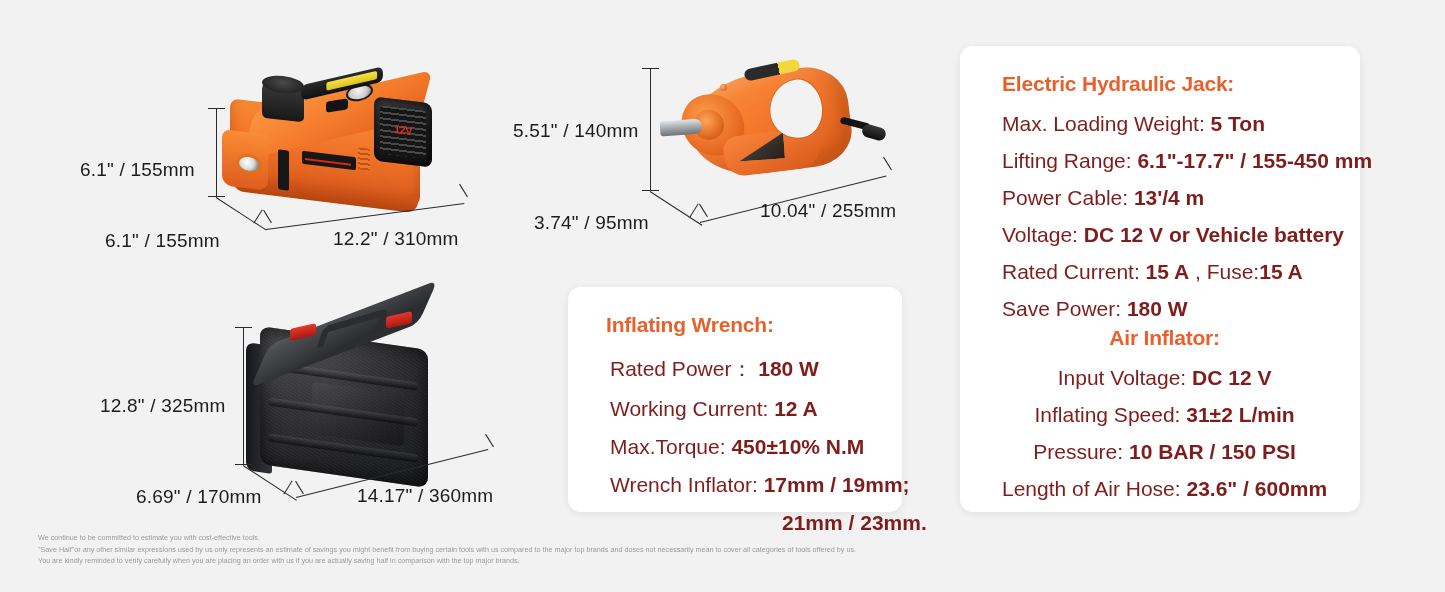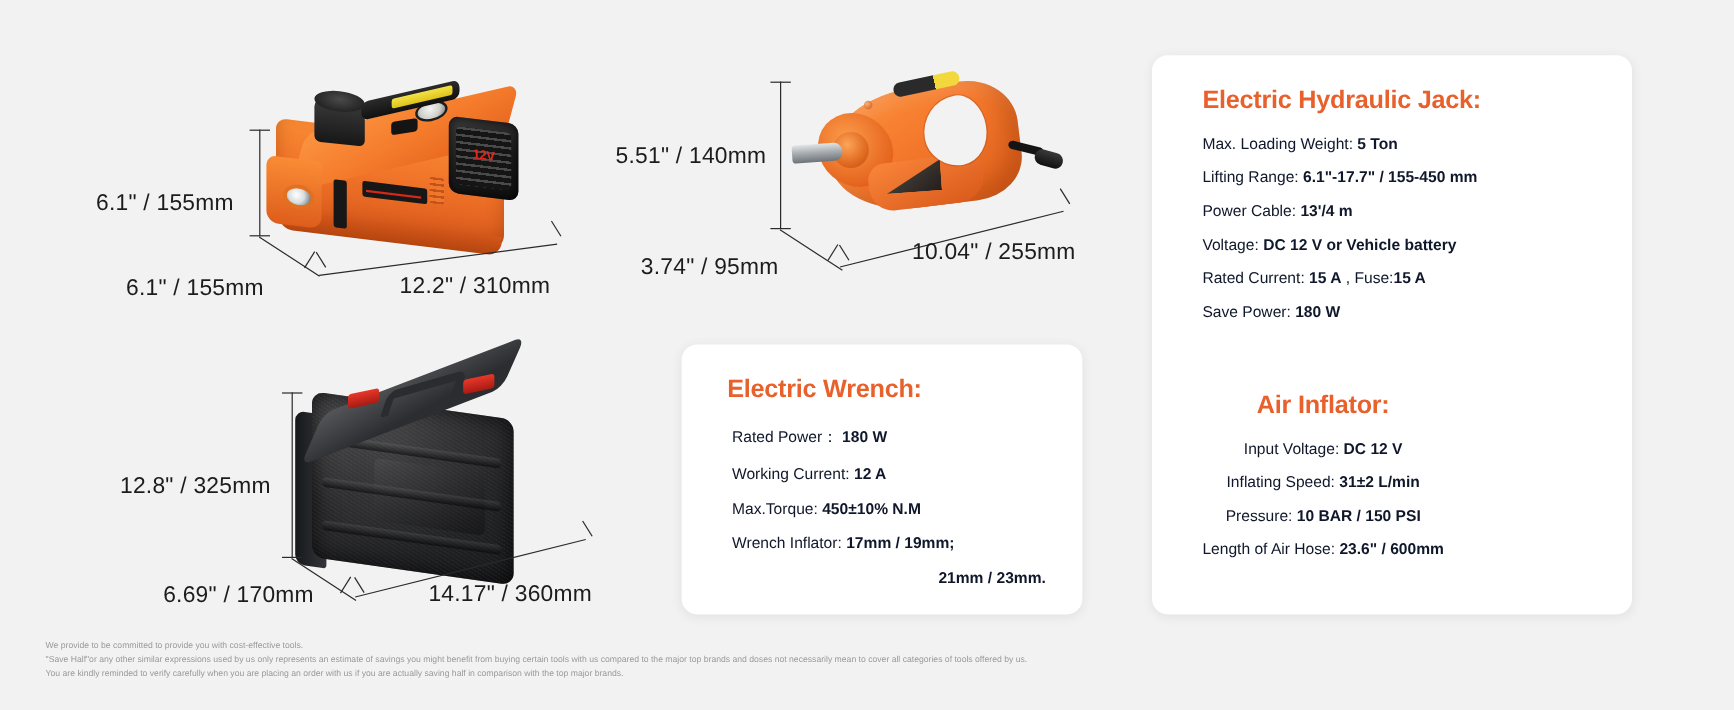--- a/index.html
+++ b/index.html
@@ -235,21 +235,21 @@
     box-shadow: 0 2px 10px rgba(0,0,0,.07);
   }
   .card-jack { left: 960px; top: 46px; width: 400px; height: 466px; }
   .card-wrench { left: 568px; top: 287px; width: 334px; height: 225px; }
 
   .card-title {
     color:#e8612c; font-weight:bold; font-size:21px;
     font-family:"Liberation Sans", sans-serif; letter-spacing:-.2px;
   }
   .spec-line {
-    color:#0f172a; font-size:13px; font-family:"Liberation Sans", sans-serif;
+    color:#7f1d1d; font-size:21px; font-family:"Liberation Sans", sans-serif;
     white-space:nowrap;
   }
   .spec-line b { font-weight:bold; }
   .spec-list { display:flex; flex-direction:column; }
 
   .jack-spec { position:absolute; left:42px; top:26px; }
   .jack-spec .card-title { margin-bottom:16px; }
   .jack-spec .spec-line { margin-bottom:13px; }
 
   .air-spec { position:absolute; left:42px; top:280px;text-align:center; }
@@ -394,30 +394,30 @@
         <div class="spec-line"><span>Inflating Speed: </span><b>31±2 L/min</b></div>
         <div class="spec-line"><span>Pressure: </span><b>10 BAR / 150 PSI</b></div>
         <div class="spec-line"><span>Length of Air Hose: </span><b>23.6" / 600mm</b></div>
       </div>
     </div>
 
   </div>
 
   <div class="card card-wrench">
     <div class="wrench-spec">
-      <div class="card-title">Electric Wrench:</div>
+      <div class="card-title">Inflating Wrench:</div>
       <div class="spec-list">
         <div class="spec-line"><span>Rated Power：  </span><b>180 W</b></div>
         <div class="spec-line"><span>Working Current: </span><b>12 A</b></div>
         <div class="spec-line"><span>Max.Torque: </span><b>450±10% N.M</b></div>
         <div class="spec-line"><span>Wrench Inflator: </span><b>17mm / 19mm;</b></div>
         <div class="spec-line cont"><b>21mm / 23mm.</b></div>
       </div>
     </div>
   </div>
 
   <div class="footer">
-    <div>We provide to be committed to provide you with cost-effective tools.</div>
+    <div>We continue to be committed to estimate you with cost-effective tools.</div>
     <div>"Save Half"or any other similar expressions used by us only represents an estimate of savings you might benefit from buying certain tools with us compared to the major top brands and doses not necessarily mean to cover all categories of tools offered by us.</div>
     <div>You are kindly reminded to verify carefully when you are placing an order with us if you are actually saving half in comparison with the top major brands.</div>
   </div>
 
 </div>
 
 </body></html>

